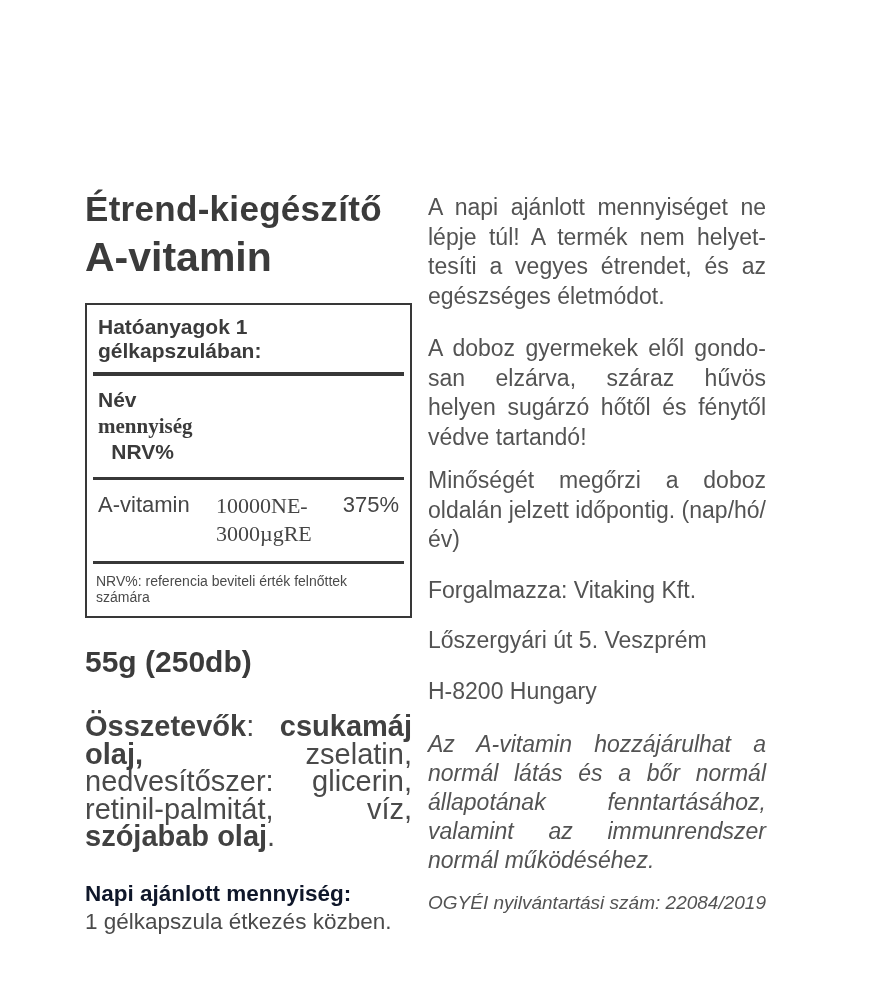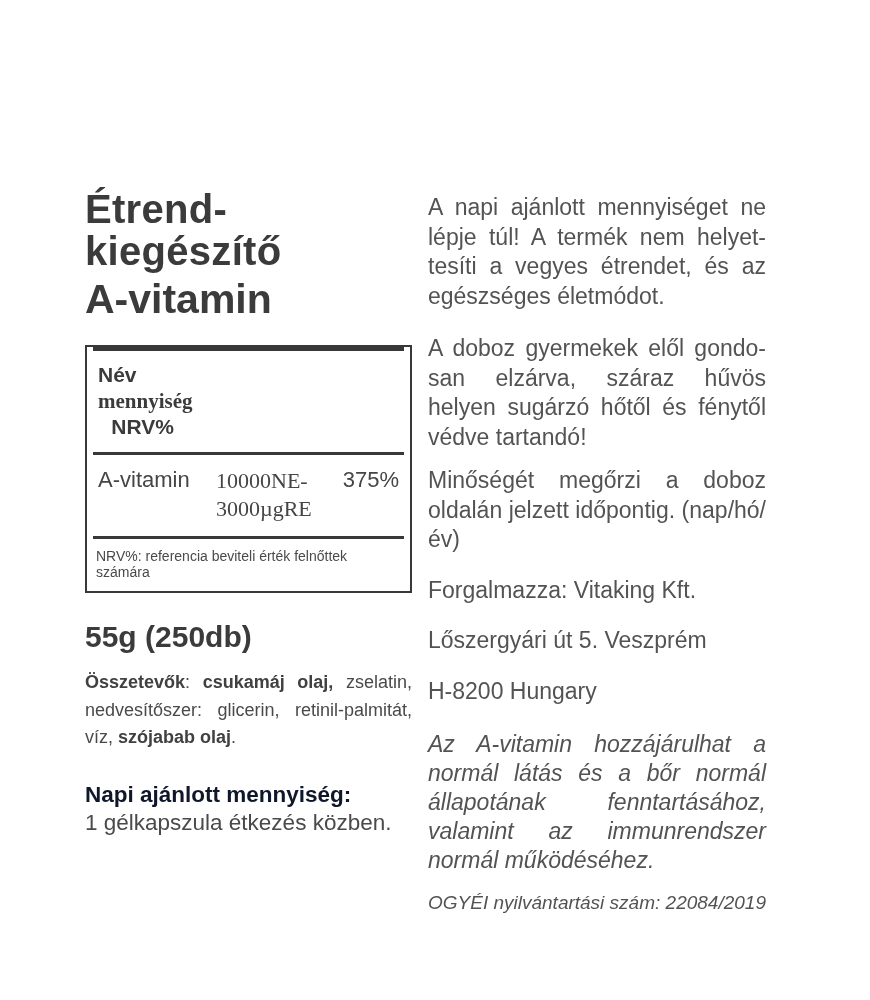--- a/index.html
+++ b/index.html
@@ -23,21 +23,21 @@
   }
 
   
   .col-left {
     position: absolute;
     left: 85px;
     top: 188px;
     width: 327px;
   }
   .product-type {
-    font-size: 40px;
+    font-size: 35px;
     font-weight: bold;
     color: #3b3b3b;
     line-height: 42px;
     letter-spacing: 0.3px;
     margin: 0;
   }
   .product-name {
     font-size: 41px;
     font-weight: bold;
     color: #3b3b3b;
@@ -90,22 +90,22 @@
 
   .net-weight {
     margin-top: 25px;
     font-size: 30px;
     font-weight: bold;
     color: #3b3b3b;
     line-height: 37px;
   }
 
   .ingredients {
-    margin-top: 14px;
-    font-size: 18px;
+    margin-top: 33px;
+    font-size: 29px;
     line-height: 27.5px;
     text-align: justify;
     color: #4a4a4a;
   }
   .ingredients .b { font-weight: bold; color: #414141; }
 
   .daily {
     margin-top: 29px;
     font-size: 22.5px;
     line-height: 28px;
@@ -147,20 +147,21 @@
 <body>
 
 <div class="label-sheet">
 
   <div class="col-left">
 
     <div class="product-type">Étrend-kiegészítő</div>
     <div class="product-name">A-vitamin</div>
 
     <div class="itable">
+      <div class="itable-caption">Hatóanyagok 1 gélkapszulában:</div>
       <div class="rule"></div>
       <div class="itable-header">
         <div class="cell-name">Név</div>
         <div class="cell-amt">mennyiség</div>
         <div class="cell-nrv">NRV%</div>
       </div>
       <div class="rule mid"></div>
       <div class="itable-row">
         <div class="cell-name">A-vitamin</div>
         <div class="cell-amt">

